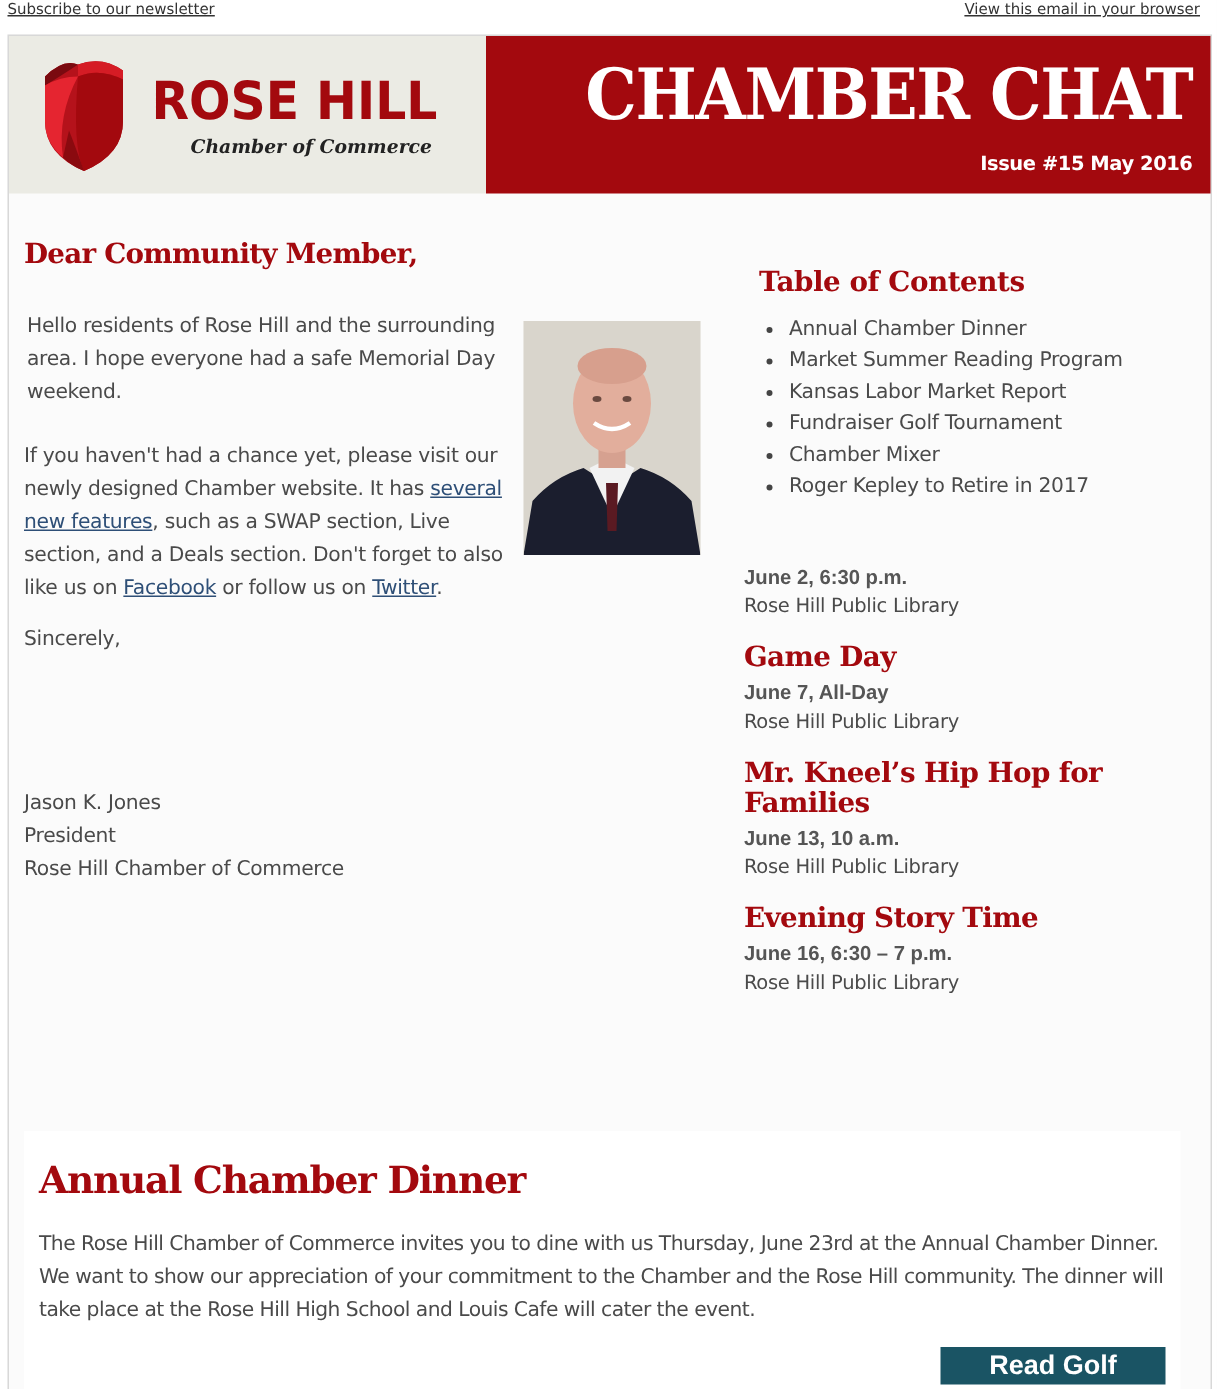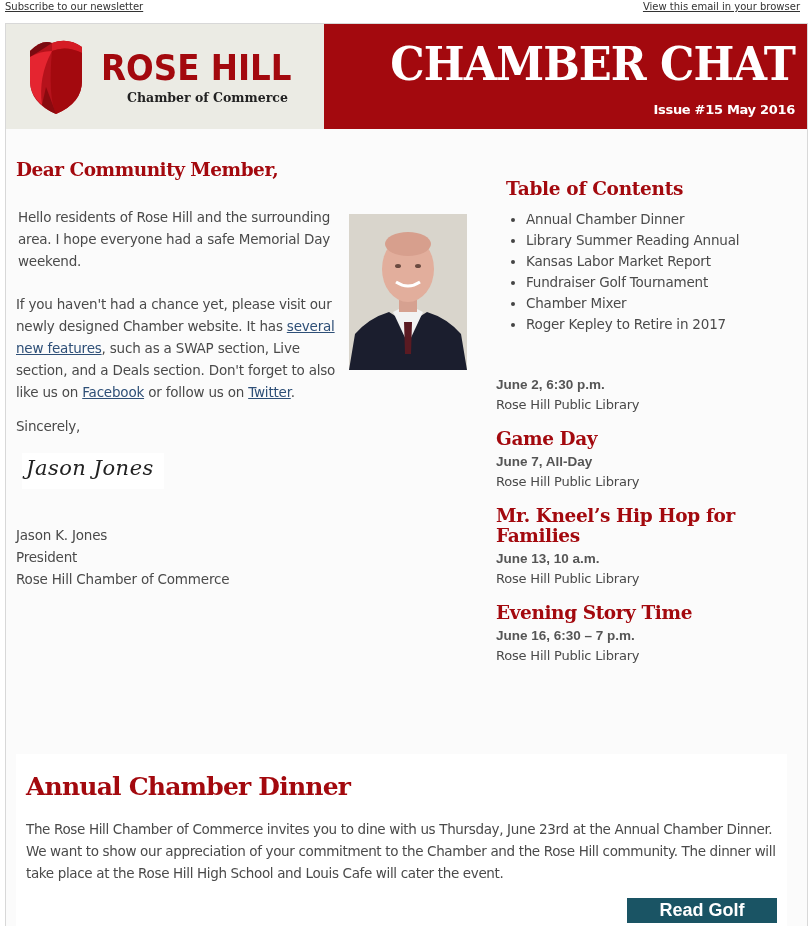--- a/index.html
+++ b/index.html
@@ -12,21 +12,21 @@
     .top-links .sub { left: 5px; }
     .top-links .view { right: 11px; }
 
     .frame { position: absolute; top: 23px; left: 5px; width: 803px; height: 910px; background: #fbfbfb; border: 1px solid #d8d8d8; }
 
     .header { position: absolute; top: 0; left: 0; width: 801px; height: 105px; }
     .logo-panel { position: absolute; left: 0; top: 0; width: 318px; height: 105px; background: #ebebe4; }
     .title-panel { position: absolute; left: 318px; top: 0; width: 483px; height: 105px; background: #a3090e; }
     .shield { position: absolute; left: 22px; top: 13px; width: 56px; height: 78px; }
     .brand-name { position: absolute; left: 95px; top: 27px; font-family: "DejaVu Sans", sans-serif; font-weight: bold; font-size: 35px; letter-spacing: 0px; color: #a3090e; line-height: 1; transform: scaleX(0.93); transform-origin: left; }
-    .brand-sub { position: absolute; left: 121px; top: 66px; font-family: "DejaVu Serif", serif; font-weight: bold; font-size: 12.5px; color: #222; }
+    .brand-sub { position: absolute; left: 121px; top: 66px; font-family: "DejaVu Serif", serif; font-weight: bold; font-style: italic; font-size: 12.5px; color: #222; }
     .big-title { position: absolute; right: 12px; top: 16px; font-family: "DejaVu Serif", serif; font-weight: bold; font-size: 47px; color: #fff; line-height: 1; letter-spacing: -1px; transform: scaleX(0.92); transform-origin: right; }
     .issue { position: absolute; right: 12px; top: 78px; font-family: "DejaVu Sans", sans-serif; font-weight: bold; font-size: 13px; color: #fff; letter-spacing: -0.3px; padding-left: 48px; }
 
     .letter { position: absolute; top: 135px; left: 10px; width: 450px; }
     .serif-red { font-family: "DejaVu Serif", serif; font-weight: bold; color: #a3090e; }
     .greeting { font-size: 18.5px; letter-spacing: -0.5px; }
     .body-text { font-size: 13.5px; line-height: 22px; color: #4a4a4a; letter-spacing: -0.2px; }
     .p1 { position: absolute; top: 47px; left: 2px; width: 325px; }
     .p2 { position: absolute; top: 134px; left: 0; width: 325px; }
     .photo { position: absolute; top: 55px; left: 333px; width: 118px; height: 156px; background: #ddd9d0; overflow: hidden; }
@@ -94,33 +94,32 @@
         <rect x="50" y="80" width="18" height="18" fill="#d6a190"></rect>
         <ellipse cx="59" cy="55" rx="26" ry="33" fill="#e2ae9c"></ellipse>
         <ellipse cx="59" cy="30" rx="23" ry="12" fill="#d79f8d"></ellipse>
         <path d="M47 68 Q59 76 71 68" stroke="#fff" stroke-width="3" fill="none"></path>
         <ellipse cx="49" cy="52" rx="3" ry="2" fill="#6a4a40"></ellipse>
         <ellipse cx="69" cy="52" rx="3" ry="2" fill="#6a4a40"></ellipse>
       </svg>
     </div>
 
     <div class="body-text sincerely">Sincerely,</div>
-    <div class="signature">Jason Jones</div>
     <div class="body-text sig-block">
       <div>Jason K. Jones</div>
       <div>President</div>
       <div>Rose Hill Chamber of Commerce</div>
     </div>
   </div>
 
   <div class="toc">
     <div class="serif-red toc-title">Table of Contents</div>
     <ul>
       <li>Annual Chamber Dinner</li>
-      <li>Library Summer Reading Annual</li>
+      <li>Market Summer Reading Program</li>
       <li>Kansas Labor Market Report</li>
       <li>Fundraiser Golf Tournament</li>
       <li>Chamber Mixer</li>
       <li>Roger Kepley to Retire in 2017</li>
     </ul>
   </div>
 
   <div class="events">
     <div class="event">
       <div class="event-date">June 2, 6:30 p.m.</div>

